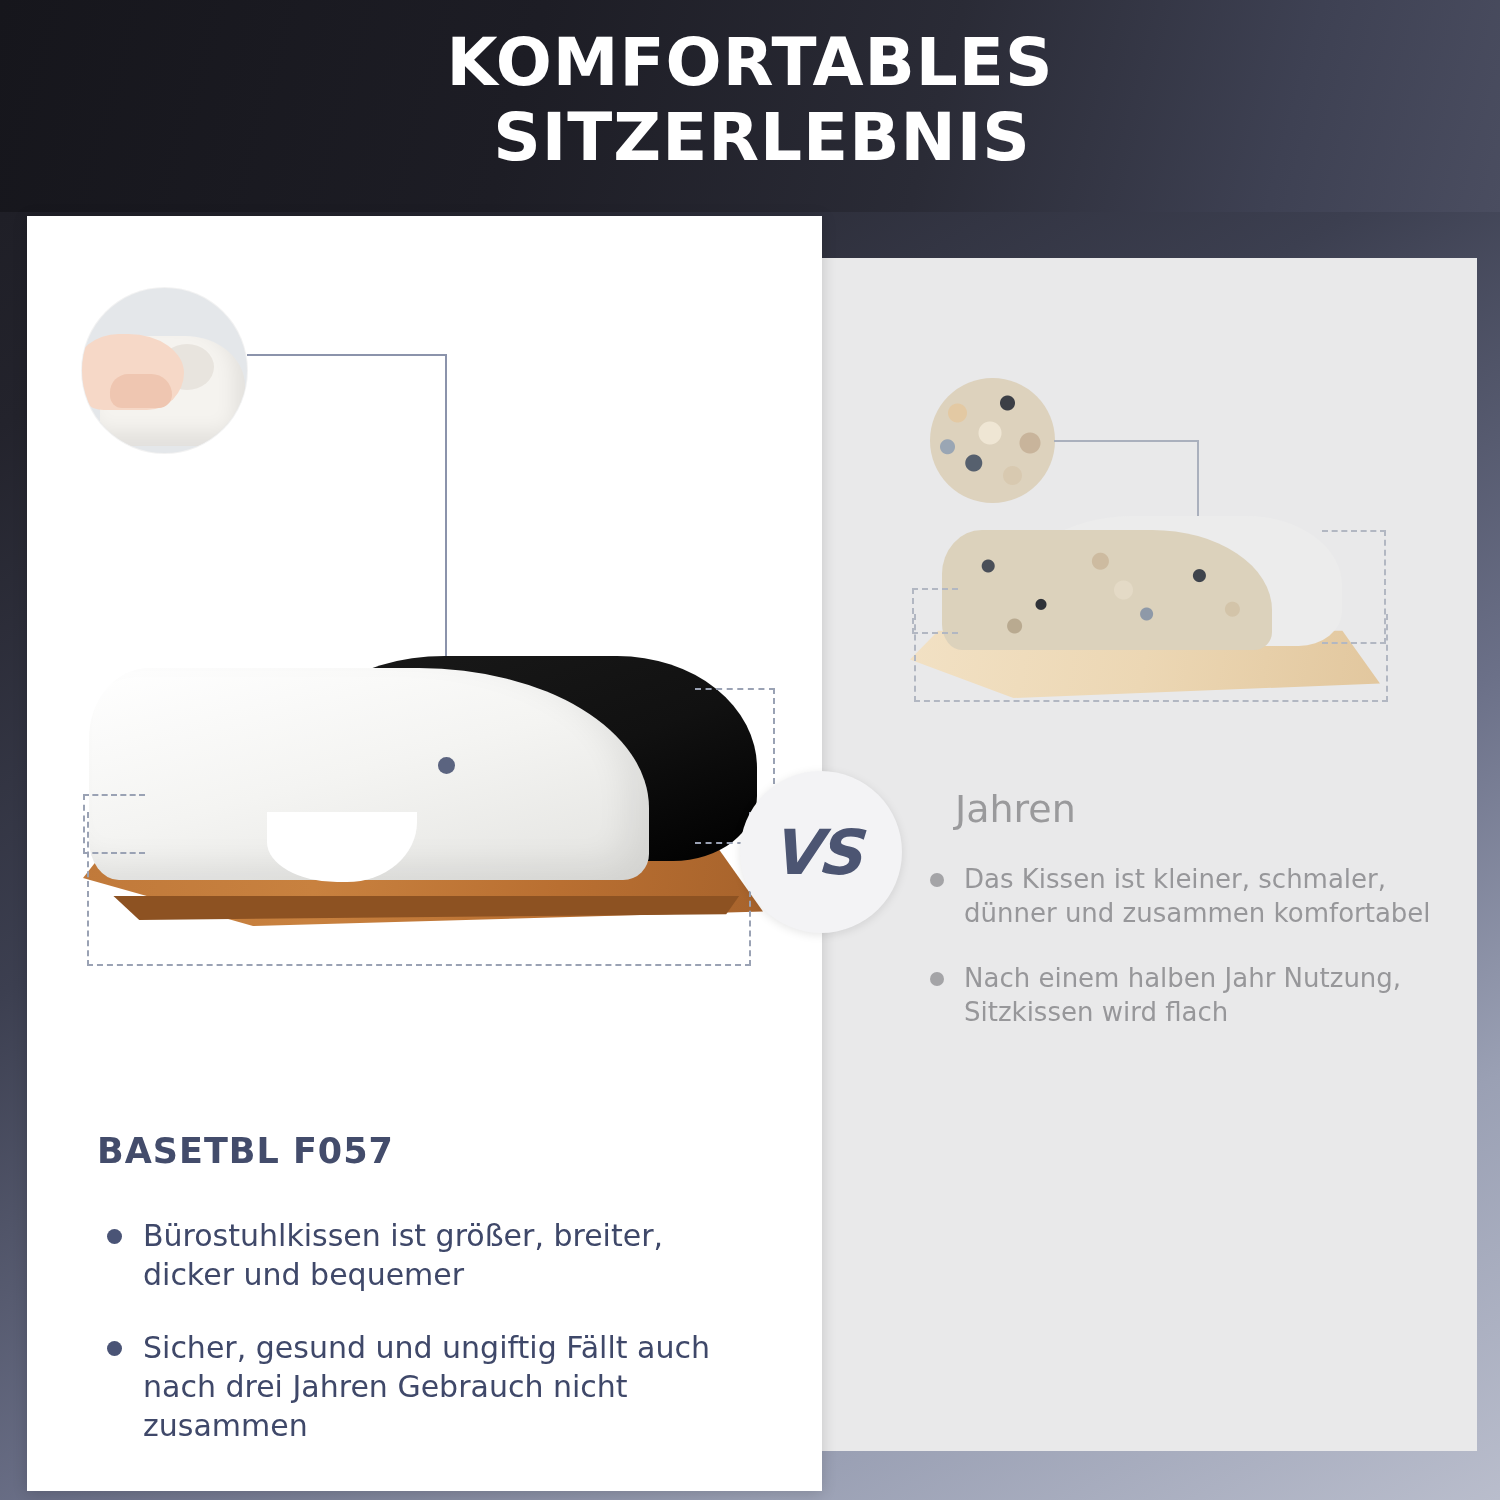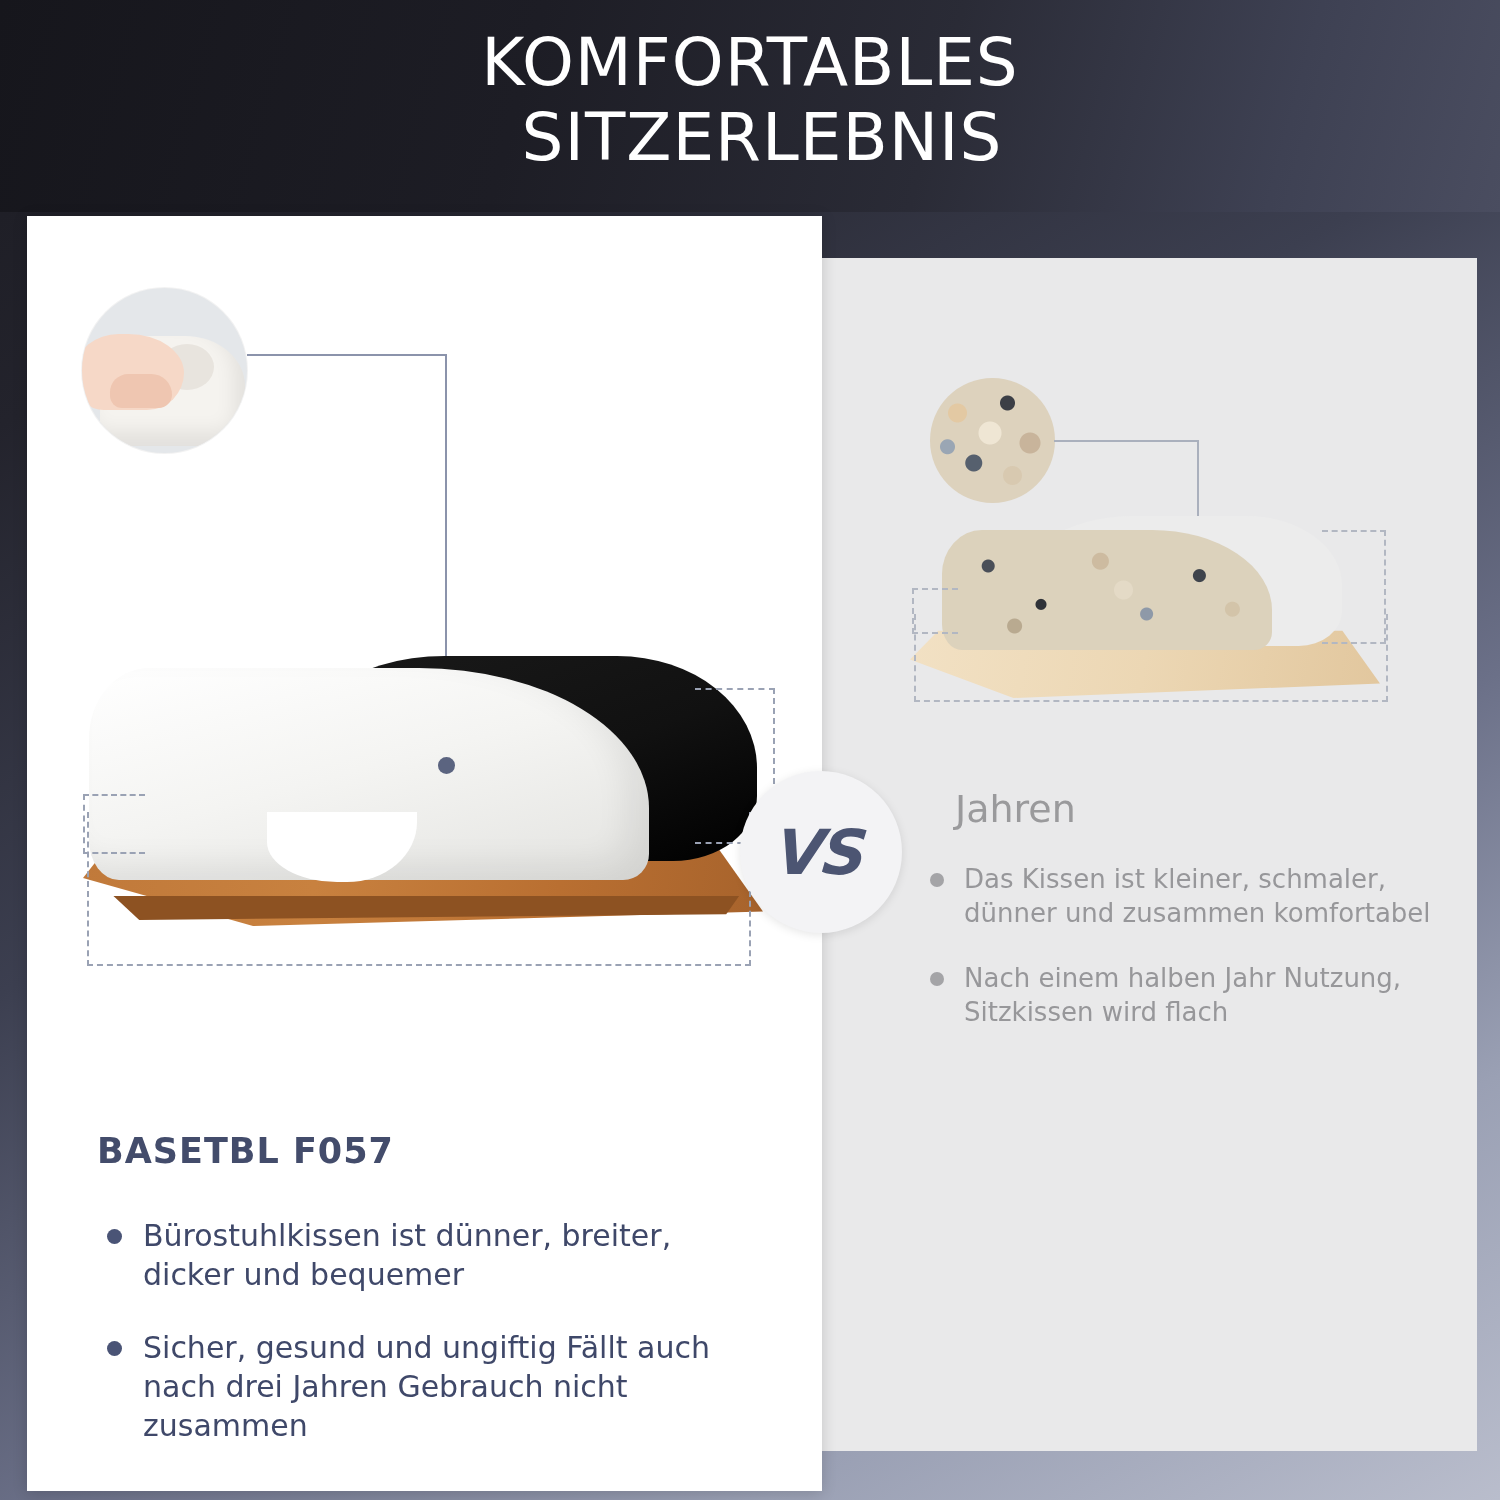--- a/index.html
+++ b/index.html
@@ -22,21 +22,21 @@
     width: 1500px; height: 212px;
     background: linear-gradient(105deg, #16161c 0%, #1d1d25 35%, #2a2b36 62%, #3e4153 85%, #4a4d60 100%);
   }
   .headline {
     position: absolute;
     left: 0; top: 26px;
     width: 1500px;
     text-align: center;
     color: #ffffff;
     font-family: "DejaVu Sans", sans-serif;
-    font-weight: normal;
+    font-weight: bold;
     font-size: 66px;
     letter-spacing: 1px;
     line-height: 1.13;
     text-transform: uppercase;
   }
   .headline .l2 { display: block; margin-left: 24px; }
 
   
   .panel-right {
     position: absolute;
@@ -407,21 +407,21 @@
       <div class="leader-dot"></div>
 
       <div class="dash-l-1"></div>
       <div class="dash-l-2"></div>
       <div class="dash-l-3"></div>
     </div>
 
     <div class="brand-title">BASETBL  F057</div>
 
     <div class="list-left">
-      <div class="li">Bürostuhlkissen ist dünner, breiter, dicker und bequemer</div>
+      <div class="li">Bürostuhlkissen ist größer, breiter, dicker und bequemer</div>
       <div class="li">Sicher, gesund und ungiftig Fällt auch nach drei Jahren Gebrauch nicht zusammen</div>
     </div>
   </div>
 
   <div class="andere-title">Jahren</div>
   <div class="list-right">
     <div class="li-r">Das Kissen ist kleiner, schmaler, dünner und zusammen komfortabel</div>
     <div class="li-r">Nach einem halben Jahr Nutzung, Sitzkissen wird flach</div>
   </div>
 

